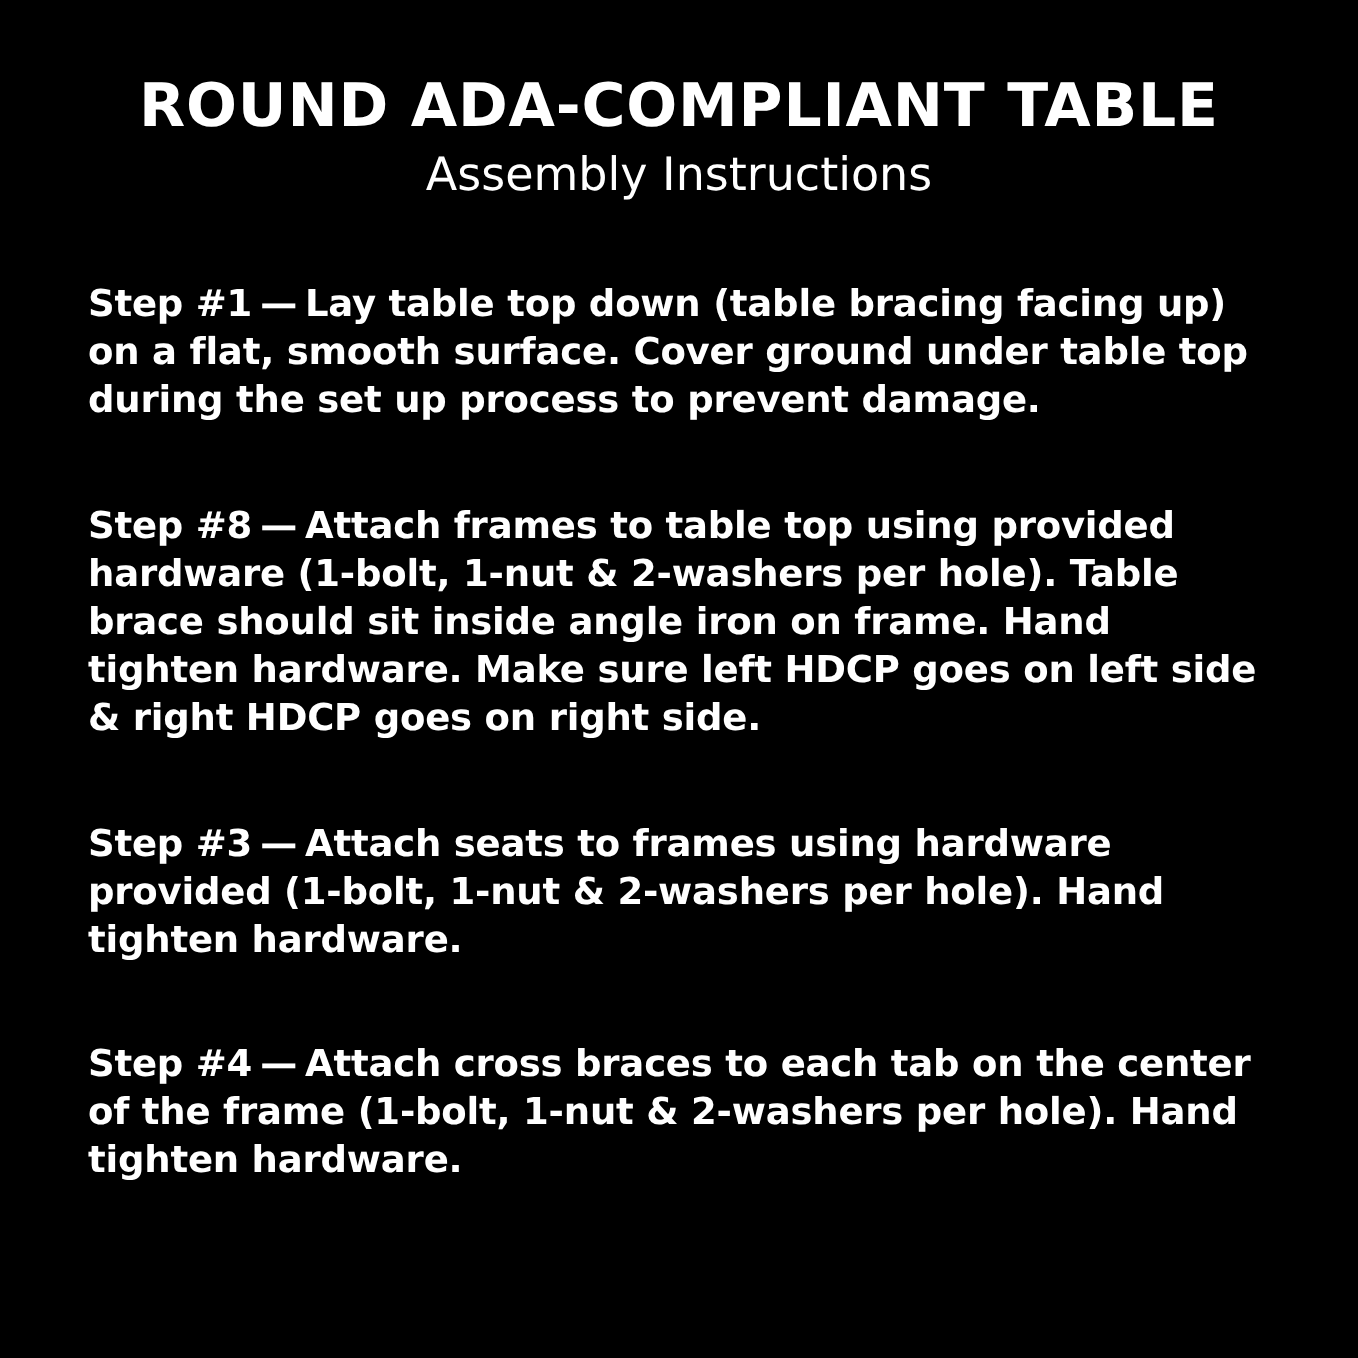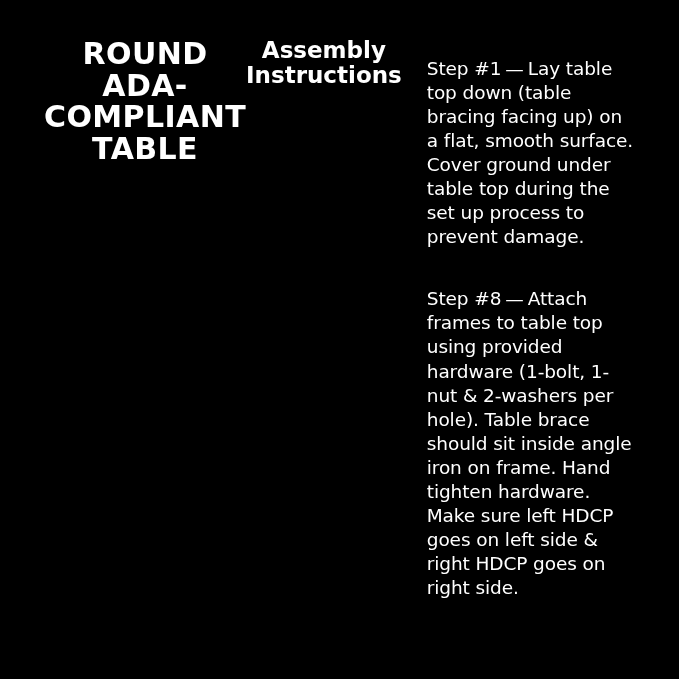--- a/index.html
+++ b/index.html
@@ -13,47 +13,47 @@
     font-family: "DejaVu Sans", sans-serif;
     color: #ffffff;
     overflow: hidden;
   }
   .sheet {
     width: 679px;
     height: 679px;
     box-sizing: border-box;
     padding: 38px 44px 20px 44px;
     display: flex;
+    flex-direction: column;
   }
   .title {
     text-align: center;
     font-size: 30px;
     font-weight: bold;
     letter-spacing: 0.4px;
     line-height: 1.05;
     margin: 0 0 6px 0;
   }
   .subtitle {
     text-align: center;
     font-size: 23px;
-    font-weight: bold;
+    font-weight: normal;
     line-height: 1.1;
     margin: 0 0 22px 0;
   }
   .steps {
     display: flex;
     flex-direction: column;
   }
   .step {
     font-size: 18.5px;
-    font-weight: normal;
+    font-weight: bold;
     line-height: 1.30;
     margin-bottom: 20px;
     letter-spacing: -0.1px;
-    margin-left: 25px;
   }
   .step:last-child {
     margin-bottom: 0;
   }
   .step-label {
     white-space: nowrap;
   }
   .step-dash {
     padding: 0 4px;
   }
@@ -69,17 +69,23 @@
   <div class="steps">
 
     <p class="step">
       <span class="step-label">Step #1</span><span class="step-dash">—</span><span class="step-text">Lay table top down (table bracing facing up) on a flat, smooth surface. Cover ground under table top during the set up process to prevent damage.</span>
     </p>
 
     <p class="step">
       <span class="step-label">Step #8</span><span class="step-dash">—</span><span class="step-text">Attach frames to table top using provided hardware (1-bolt, 1-nut &amp; 2-washers per hole). Table brace should sit inside angle iron on frame. Hand tighten hardware. Make sure left HDCP goes on left side &amp; right HDCP goes on right side.</span>
     </p>
 
+    <p class="step">
+      <span class="step-label">Step #3</span><span class="step-dash">—</span><span class="step-text">Attach seats to frames using hardware provided (1-bolt, 1-nut &amp; 2-washers per hole). Hand tighten hardware.</span>
+    </p>
 
+    <p class="step">
+      <span class="step-label">Step #4</span><span class="step-dash">—</span><span class="step-text">Attach cross braces to each tab on the center of the frame (1-bolt, 1-nut &amp; 2-washers per hole). Hand tighten hardware.</span>
+    </p>
 
 
   </div>
 </div>
 
 </body></html>

